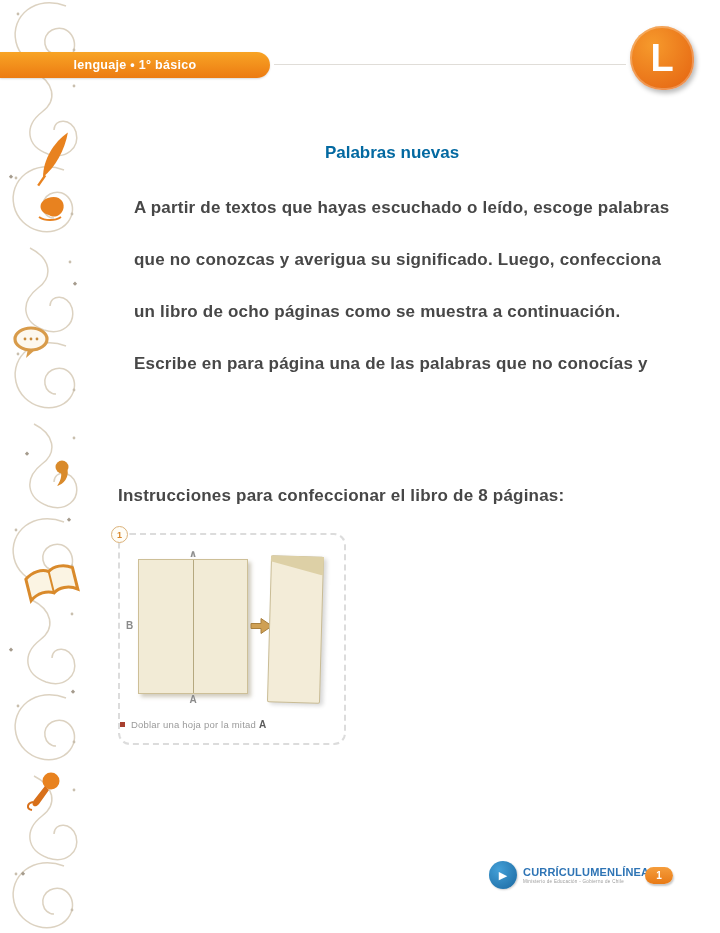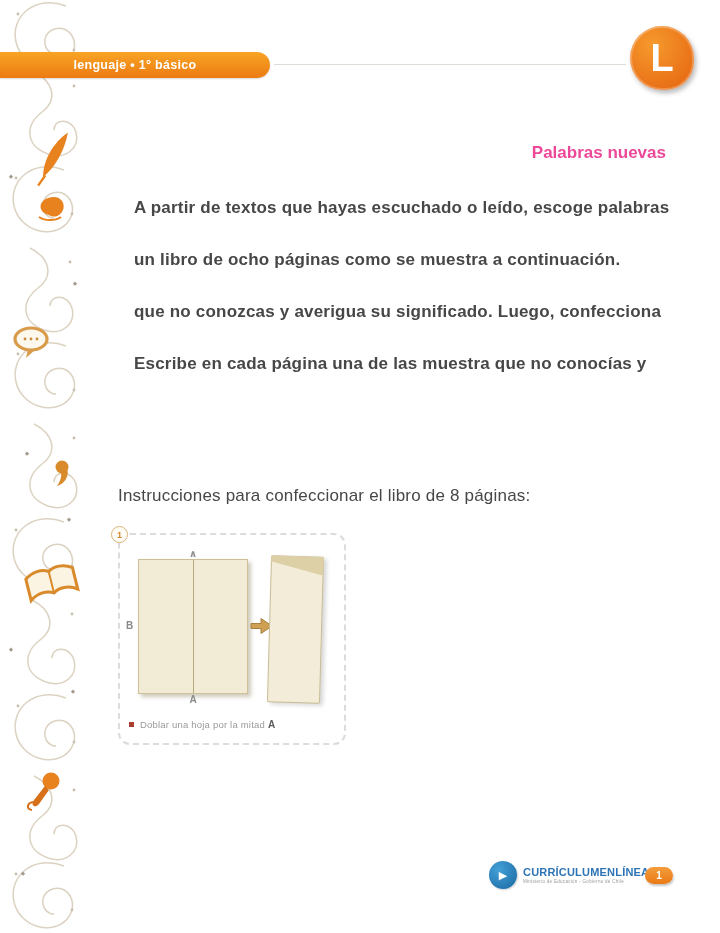--- a/index.html
+++ b/index.html
@@ -15,27 +15,27 @@
     color:#fff;font-size:12.5px;font-weight:bold;letter-spacing:.3px;
     display:flex;align-items:center;justify-content:center;
     box-shadow:0 1px 2px rgba(0,0,0,.15);}
   .header-rule{position:absolute;left:274px;top:64px;width:352px;height:1px;background:#e0ddd8;}
   .subject-initial{position:absolute;left:630px;top:26px;width:64px;height:64px;
     background:radial-gradient(circle at 35% 30%,#f69a2c,#e4600f);
     border-radius:50% 50% 44% 50%;box-shadow:2px 3px 5px rgba(0,0,0,.28),inset 0 0 0 2px rgba(255,255,255,.25);
     color:#fff;font-size:38px;font-weight:bold;display:flex;align-items:center;justify-content:center;}
 
   
-  .lesson-title{position:absolute;left:118px;top:143px;width:548px;text-align:right;
-    font-size:17px;font-weight:600;color:#ec4899;}
+  .lesson-title{position:absolute;left:118px;top:143px;width:548px;text-align:center;
+    font-size:17px;font-weight:600;color:#0369a1;}
   .body-paragraph{position:absolute;left:118px;top:182px;width:552px;
     font-size:17px;font-weight:600;color:#474747;letter-spacing:.2px;margin-left:16px;}
   .body-paragraph .line{height:52px;line-height:52px;white-space:nowrap;}
   .instructions-heading{position:absolute;left:118px;top:486px;
-    font-size:17px;font-weight:400;color:#474747;letter-spacing:.2px;}
+    font-size:17px;font-weight:700;color:#474747;letter-spacing:.2px;}
 
   
   .step-box{position:absolute;left:118px;top:533px;width:224px;height:208px;
     border:2px dashed #dcdcdc;border-radius:12px;background:#fff;}
   .step-number{position:absolute;left:-9px;top:-9px;width:15px;height:15px;border-radius:50%;
     background:#fffdf7;border:1px solid #dbb27a;color:#d8862a;font-size:9px;font-weight:bold;
     display:flex;align-items:center;justify-content:center;}
   .flat-sheet{position:absolute;left:18px;top:24px;width:108px;height:133px;
     background:#f2ebd6;border:1px solid #cdbf97;
     box-shadow:3px 3px 4px rgba(150,140,110,.45);}
@@ -46,21 +46,21 @@
     color:#8a8a8a;font-size:10px;font-weight:bold;}
   .fold-label-b{position:absolute;left:-13px;top:calc(50% - 7px);
     color:#8a8a8a;font-size:10px;font-weight:bold;}
   .fold-arrow{position:absolute;left:130px;top:82px;}
   .folded-sheet{position:absolute;left:149px;top:21px;width:53px;height:147px;
     transform:rotate(1.6deg);}
   .folded-front{position:absolute;inset:0;background:#f3ecd8;border:1px solid #c9bc95;
     border-radius:2px;box-shadow:3px 2px 4px rgba(0,0,0,.16);}
   .folded-wedge{position:absolute;left:0;top:0;width:100%;height:19px;background:#ddd0a6;
     clip-path:polygon(0 0,100% 0,100% 100%,0 32%);}
-  .step-caption{position:absolute;left:9px;bottom:13px;display:flex;align-items:center;}
+  .step-caption{position:absolute;left:0;bottom:13px;display:flex;align-items:center;}
   .caption-bullet{width:5px;height:5px;background:#a8402f;margin-right:6px;flex:0 0 auto;}
   .caption-text{font-size:9.5px;color:#9a9a9a;letter-spacing:.2px;}
   .caption-label{font-size:10px;color:#5c5c5c;font-weight:bold;margin-left:3px;}
 
   
   .footer-logo{position:absolute;left:489px;top:861px;display:flex;align-items:center;}
   .logo-circle{width:28px;height:28px;border-radius:50%;
     background:radial-gradient(circle at 35% 32%,#43a0d8,#1a679f);
     display:flex;align-items:center;justify-content:center;
     color:#fff;font-size:11px;box-shadow:1px 1px 2px rgba(0,0,0,.2);margin-right:6px;}
@@ -146,23 +146,23 @@
   </svg>
 
   <div class="subject-badge">lenguaje  •  1° básico</div>
   <div class="header-rule"></div>
   <div class="subject-initial">L</div>
 
   <div class="lesson-title">Palabras nuevas</div>
 
   <div class="body-paragraph">
     <div class="line">A partir de textos que hayas escuchado o leído, escoge palabras</div>
+    <div class="line">que no conozcas y averigua su significado. Luego, confecciona</div>
     <div class="line">un libro de ocho páginas como se muestra a continuación.</div>
-    <div class="line">que no conozcas y averigua su significado. Luego, confecciona</div>
-    <div class="line">Escribe en cada página una de las muestra que no conocías y</div>
+    <div class="line">Escribe en para página una de las palabras que no conocías y</div>
   </div>
 
   <div class="instructions-heading">Instrucciones para confeccionar el libro de 8 páginas:</div>
 
   <div class="step-box">
     <div class="step-number">1</div>
 
     <div class="flat-sheet">
       <div class="fold-line"></div>
       <div class="fold-caret">∧</div>

